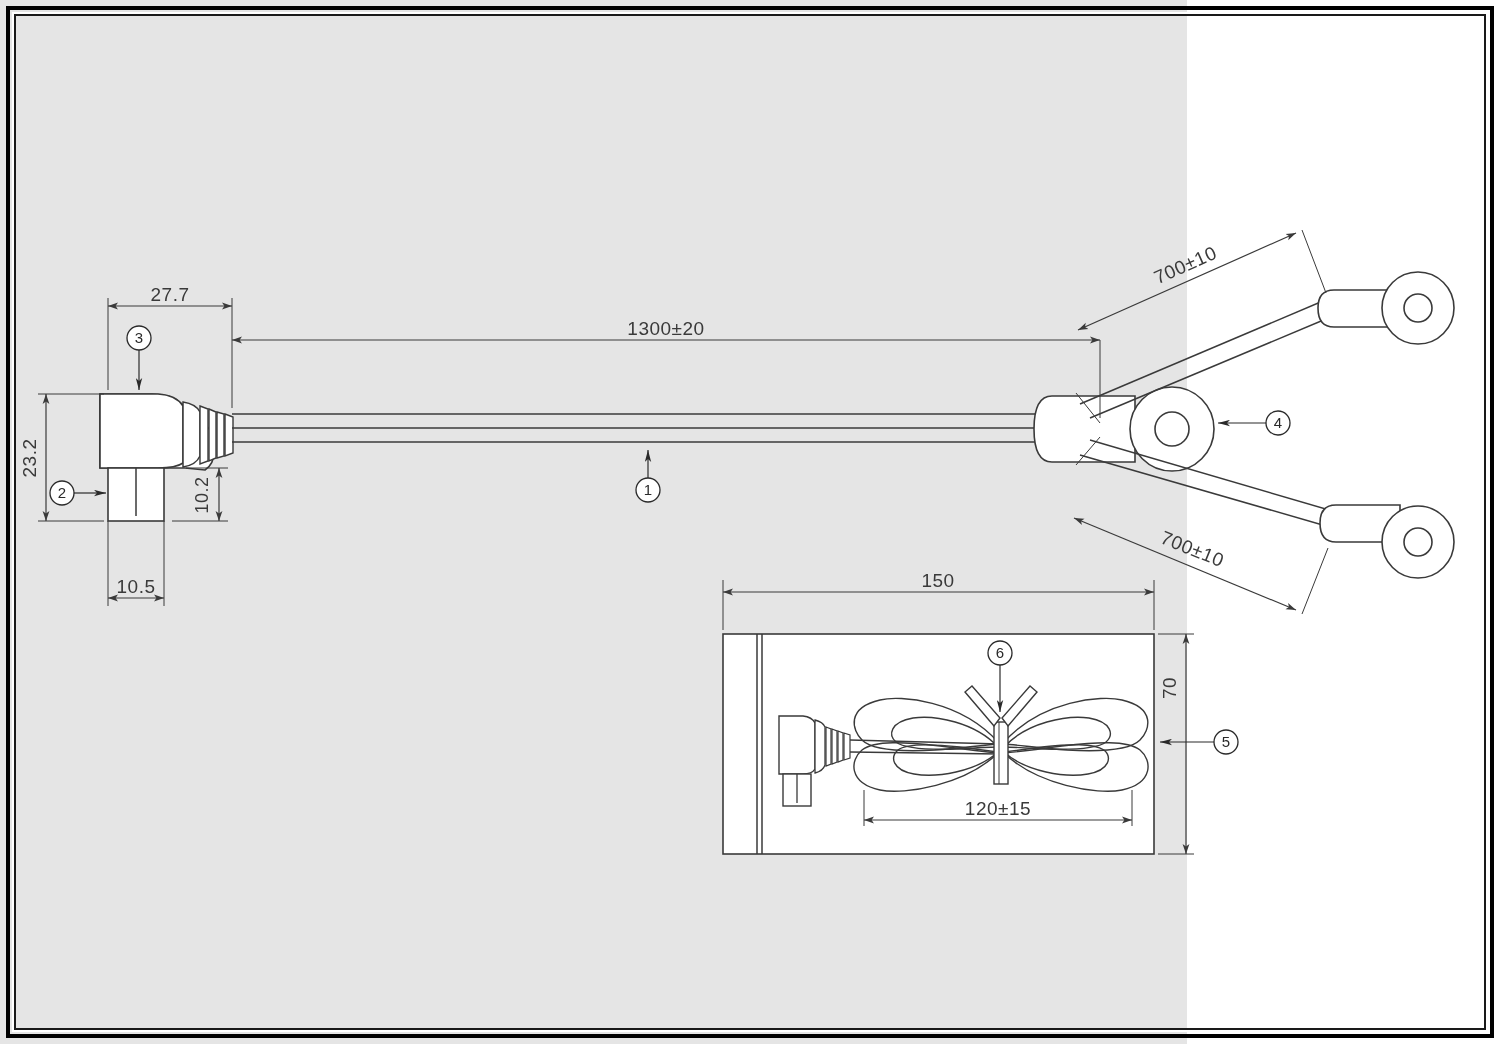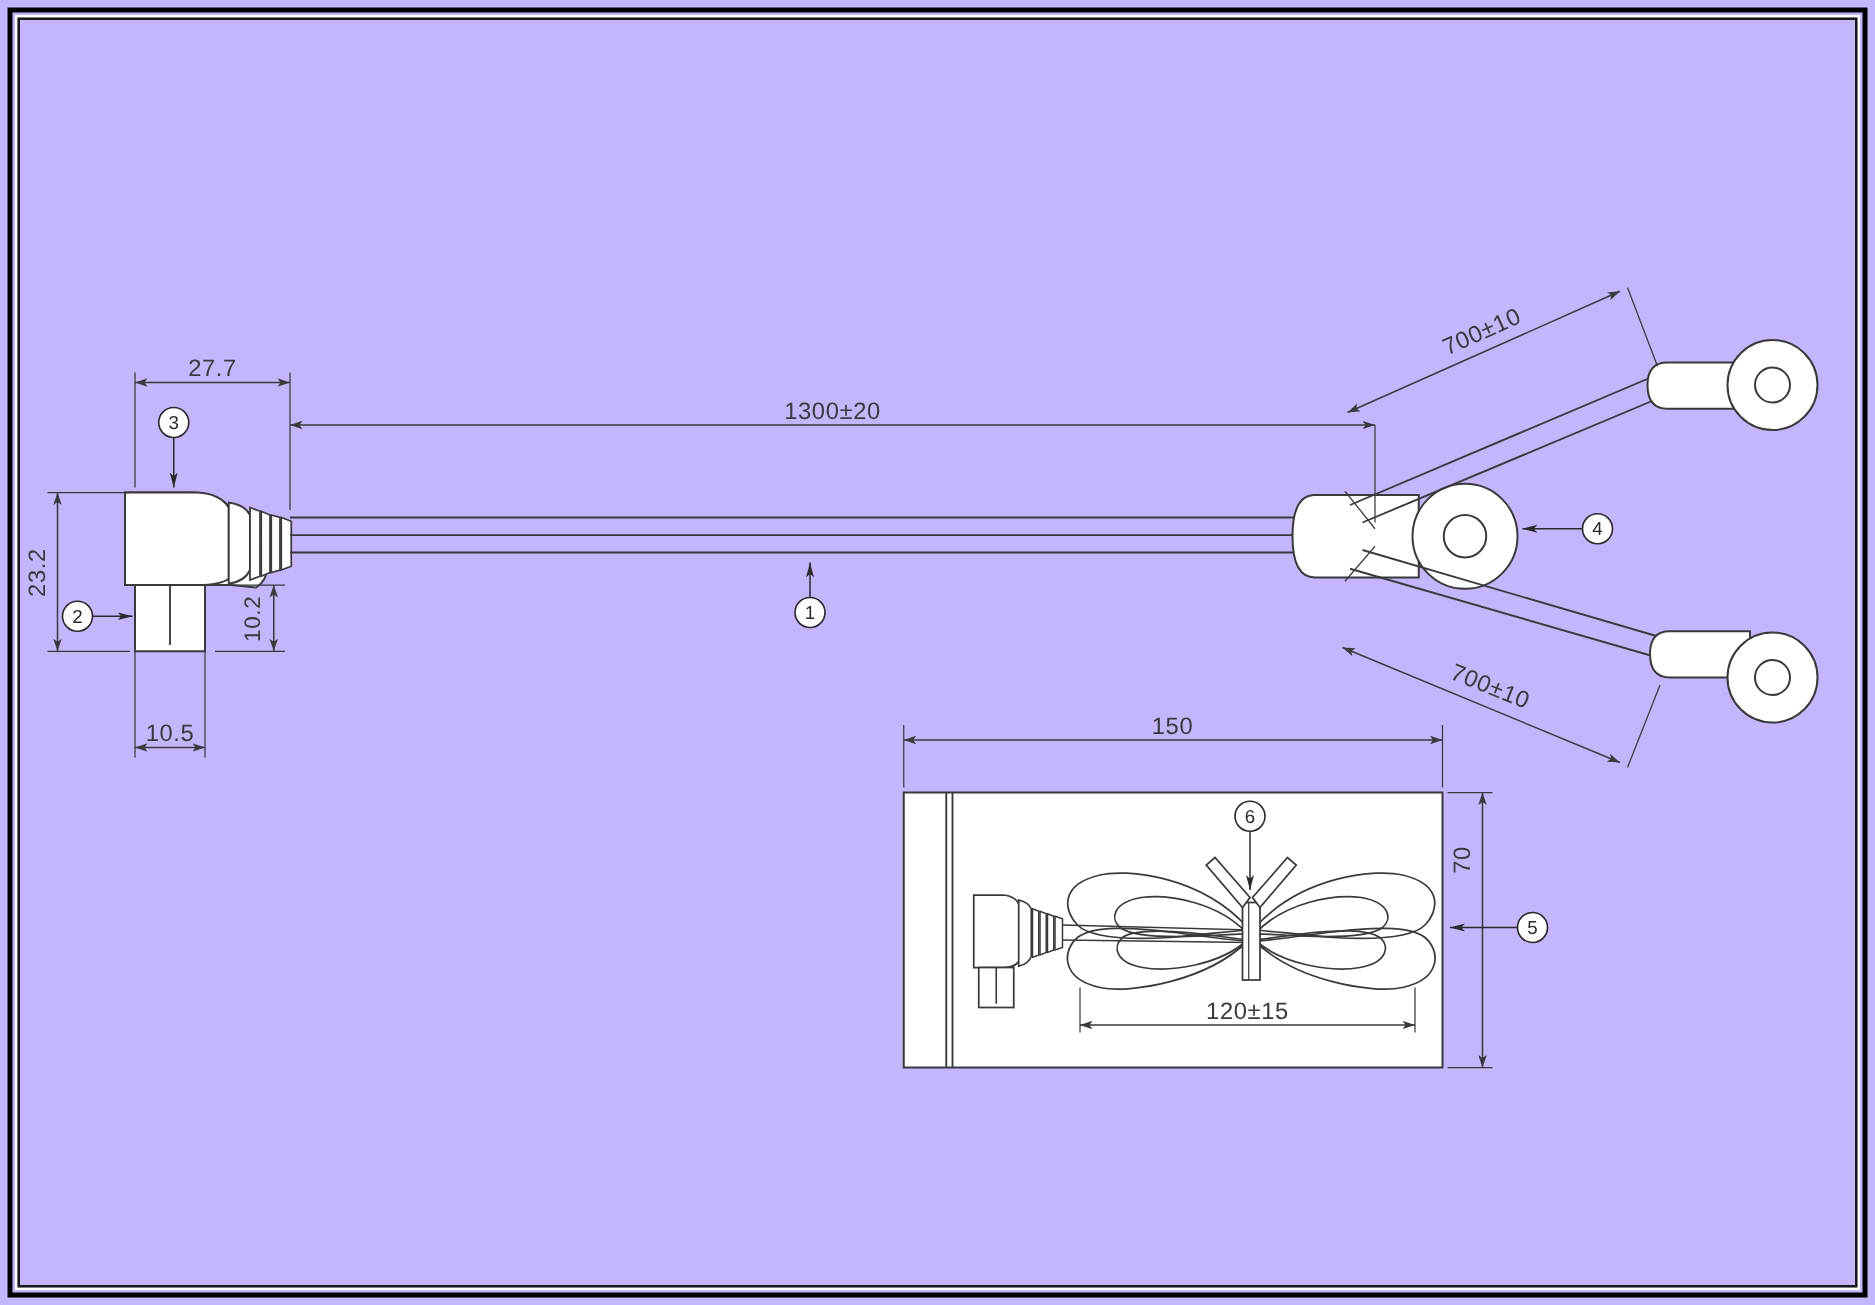--- a/index.html
+++ b/index.html
@@ -9,23 +9,23 @@
     background: #ffffff;
   }
   body {
     width: 1500px;
     height: 1044px;
     font-family: "Liberation Sans", sans-serif;
     overflow: hidden;
   }
   #sheet {
     position: relative;
-    width: 1500px;
+    width: 1187px;
     height: 1044px;
-    background: #c4b5fd;
+    background: #e5e5e5;
   }
   #drawing-svg {
     position: absolute;
     top: 0;
     left: 0;
     width: 1500px;
     height: 1044px;
     display: block;
   }
   .dim-text {

